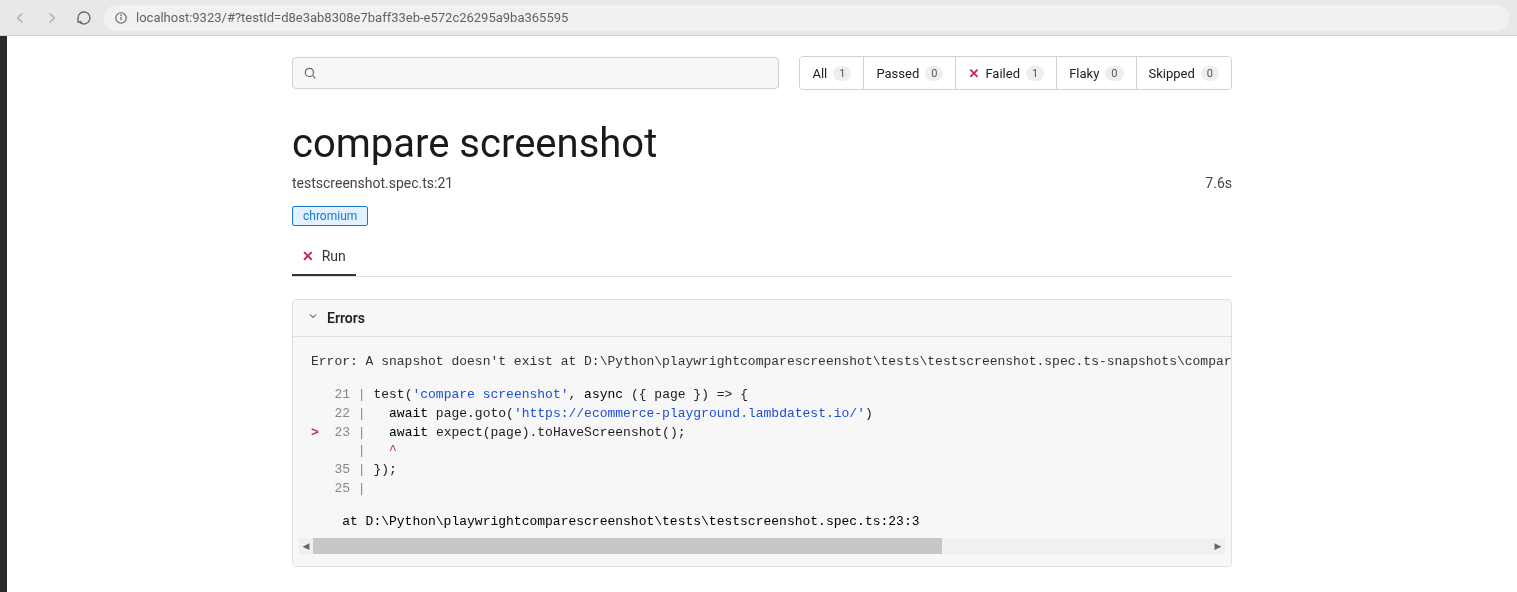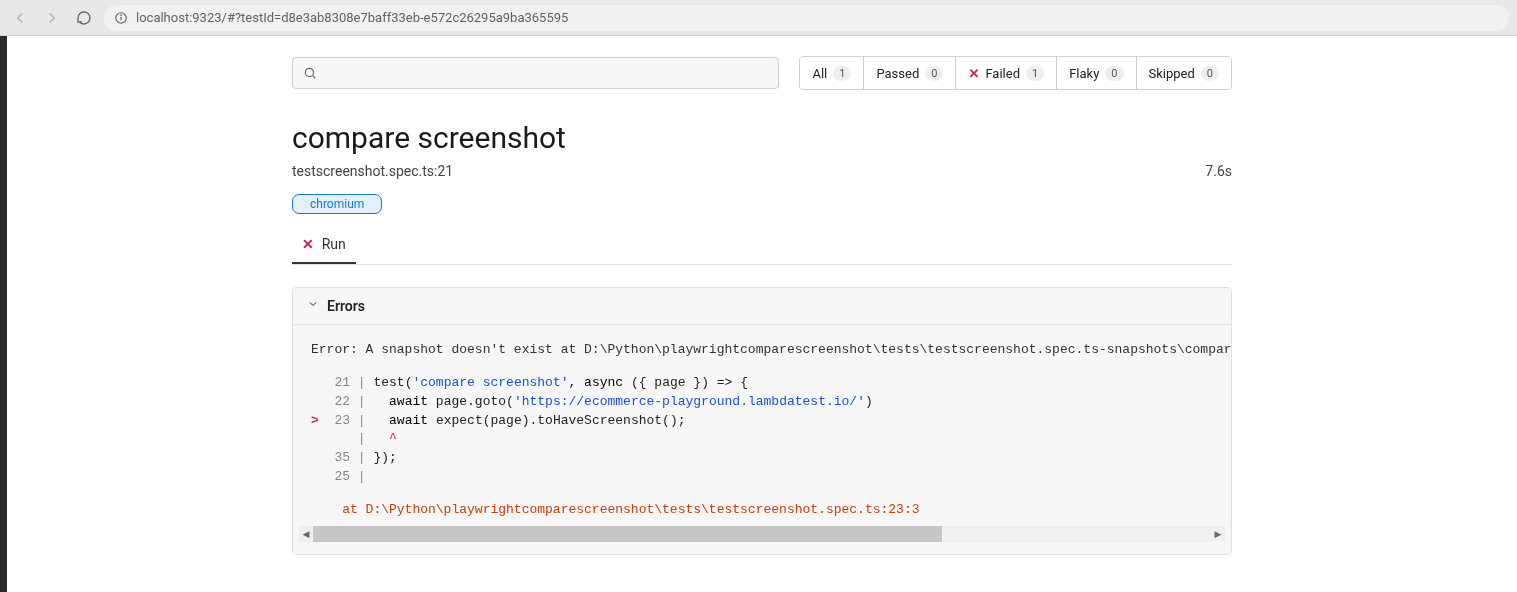--- a/index.html
+++ b/index.html
@@ -34,25 +34,25 @@
   .filter-item {
     display:flex; align-items:center; gap:6px; padding:0 12px; height:32px;
     font-size:13px; color:#212121; border-left:1px solid #d0d0d0; cursor:pointer; background:#fff;
   }
   .filter-item:first-child { border-left:none; }
   .filter-item .count {
     background:#eee; color:#555; font-size:11px; padding:1px 6px; border-radius:8px;
   }
   .filter-item .x-icon { color:#c7254e; font-weight:bold; font-size:13px; }
 
-  h1.title { font-size:30px; font-weight:400; color:#1a1a1a; margin-bottom:8px; }
+  h1.title { font-size:40px; font-weight:400; color:#1a1a1a; margin-bottom:8px; }
   .file-line { display:flex; justify-content:space-between; font-size:14px; color:#444; margin-bottom:14px;text-align:center; }
   .badge-chromium {
     display:inline-block; font-size:12px; color:#1976d2; border:1px solid #1976d2;
-    background:#e3f1ff; border-radius:7px; padding:2px 17px; margin-bottom:14px;
+    background:#e3f1ff; border-radius:2px; padding:2px 10px; margin-bottom:14px;
   }
 
   .runtab-row { display:flex; align-items:center; border-bottom:1px solid #e0e0e0; }
   .runtab {
     display:flex; align-items:center; gap:8px; padding:8px 10px 10px;
     border-bottom:2px solid #333; font-size:14px; color:#333;
   }
   .runtab .x-icon { color:#c7254e; font-weight:bold; }
 
   .error-panel {
@@ -71,21 +71,21 @@
     font-family: "Consolas","Courier New",monospace; font-size:13px; line-height:1.45;
     white-space:pre; overflow-x:auto; padding:0 18px 6px;
   }
   .ln { color:#888;text-align:right; }
   .pipe { color:#888; }
   .str { color:#1d4ed8; }
   .kw { color:#000000;text-align:center; }
   .err-caret { color:#c7254e; }
   .err-ln { color:#c7254e; font-weight:bold; }
   .err-msg { color:#333; margin-bottom:14px; display:block; }
-  .stack { color:#c2410c; margin-top:14px; display:block; }
+  .stack { color:#000000; margin-top:14px; display:block; }
 
   .hscroll {
     height:16px; background:#f0f0f0; position:relative; margin:0 6px 6px;
     display:flex; align-items:center;
   }
   .hscroll .arrow { width:14px; text-align:center; font-size:9px; color:#666; }
   .hscroll .track { flex:1; height:16px; position:relative; }
   .hscroll .thumb { position:absolute; left:0; top:0; height:16px; width:70%; background:#c7c7c7; }
 </style>
 </head>

